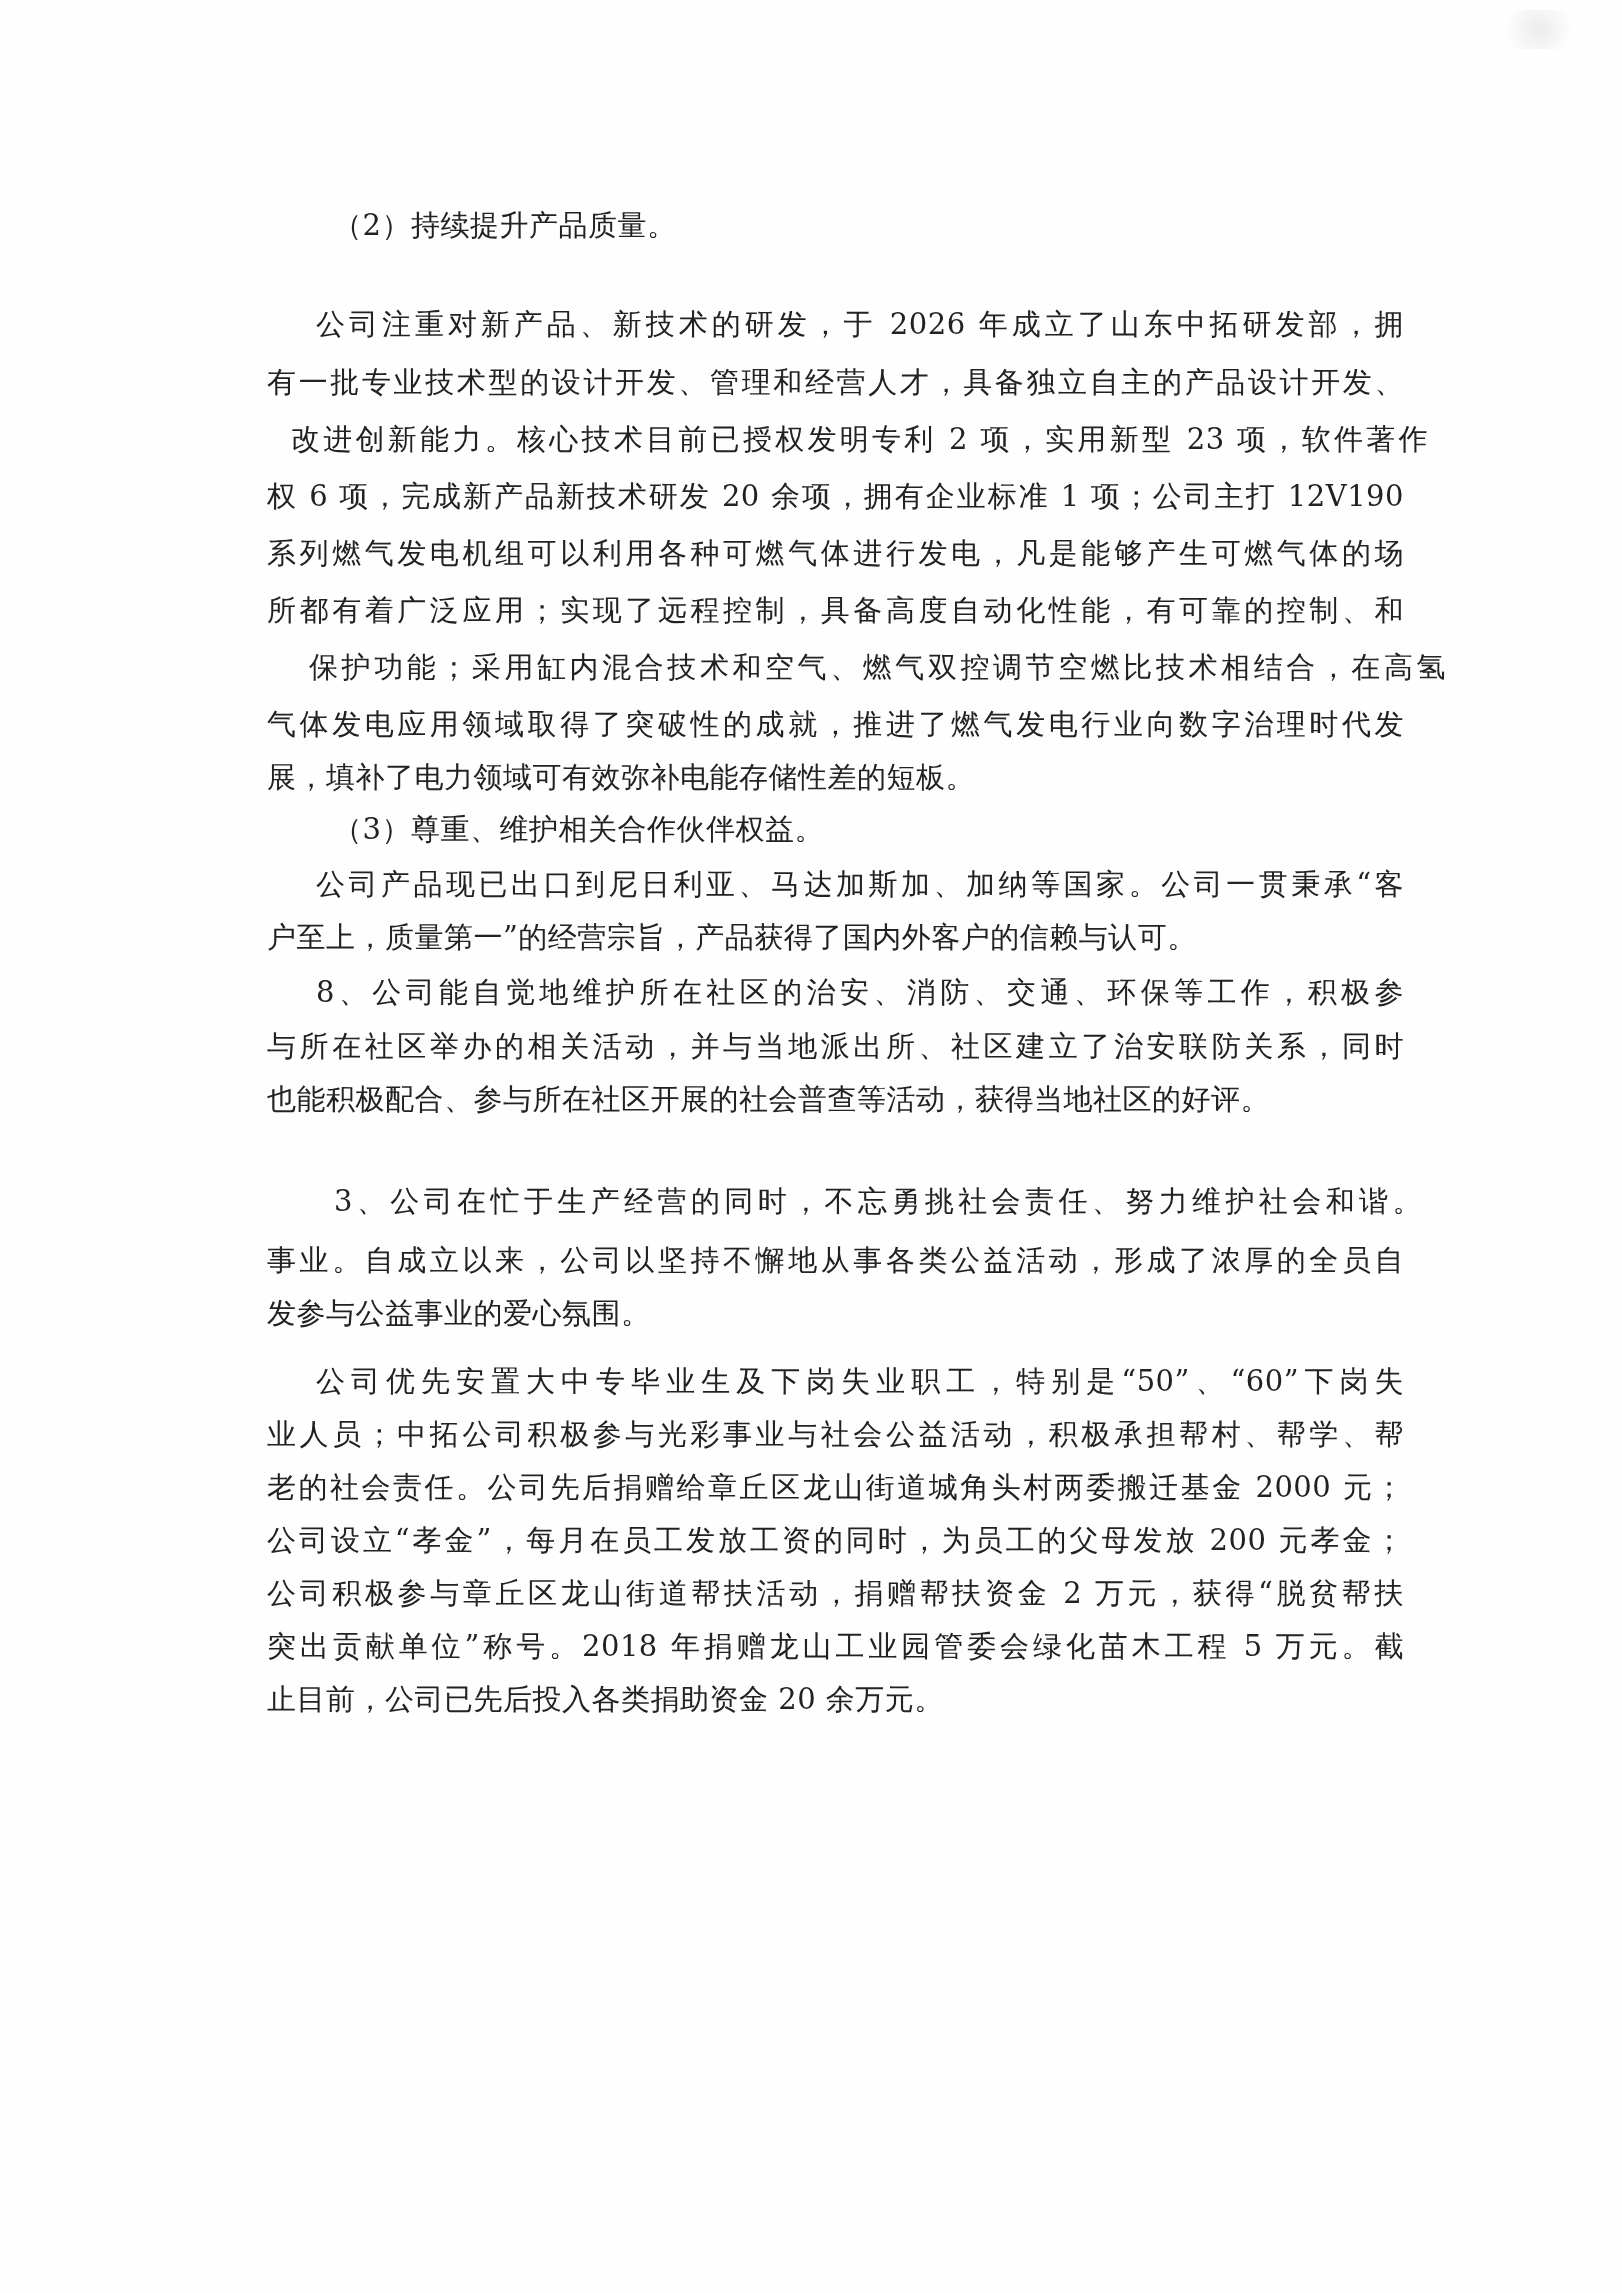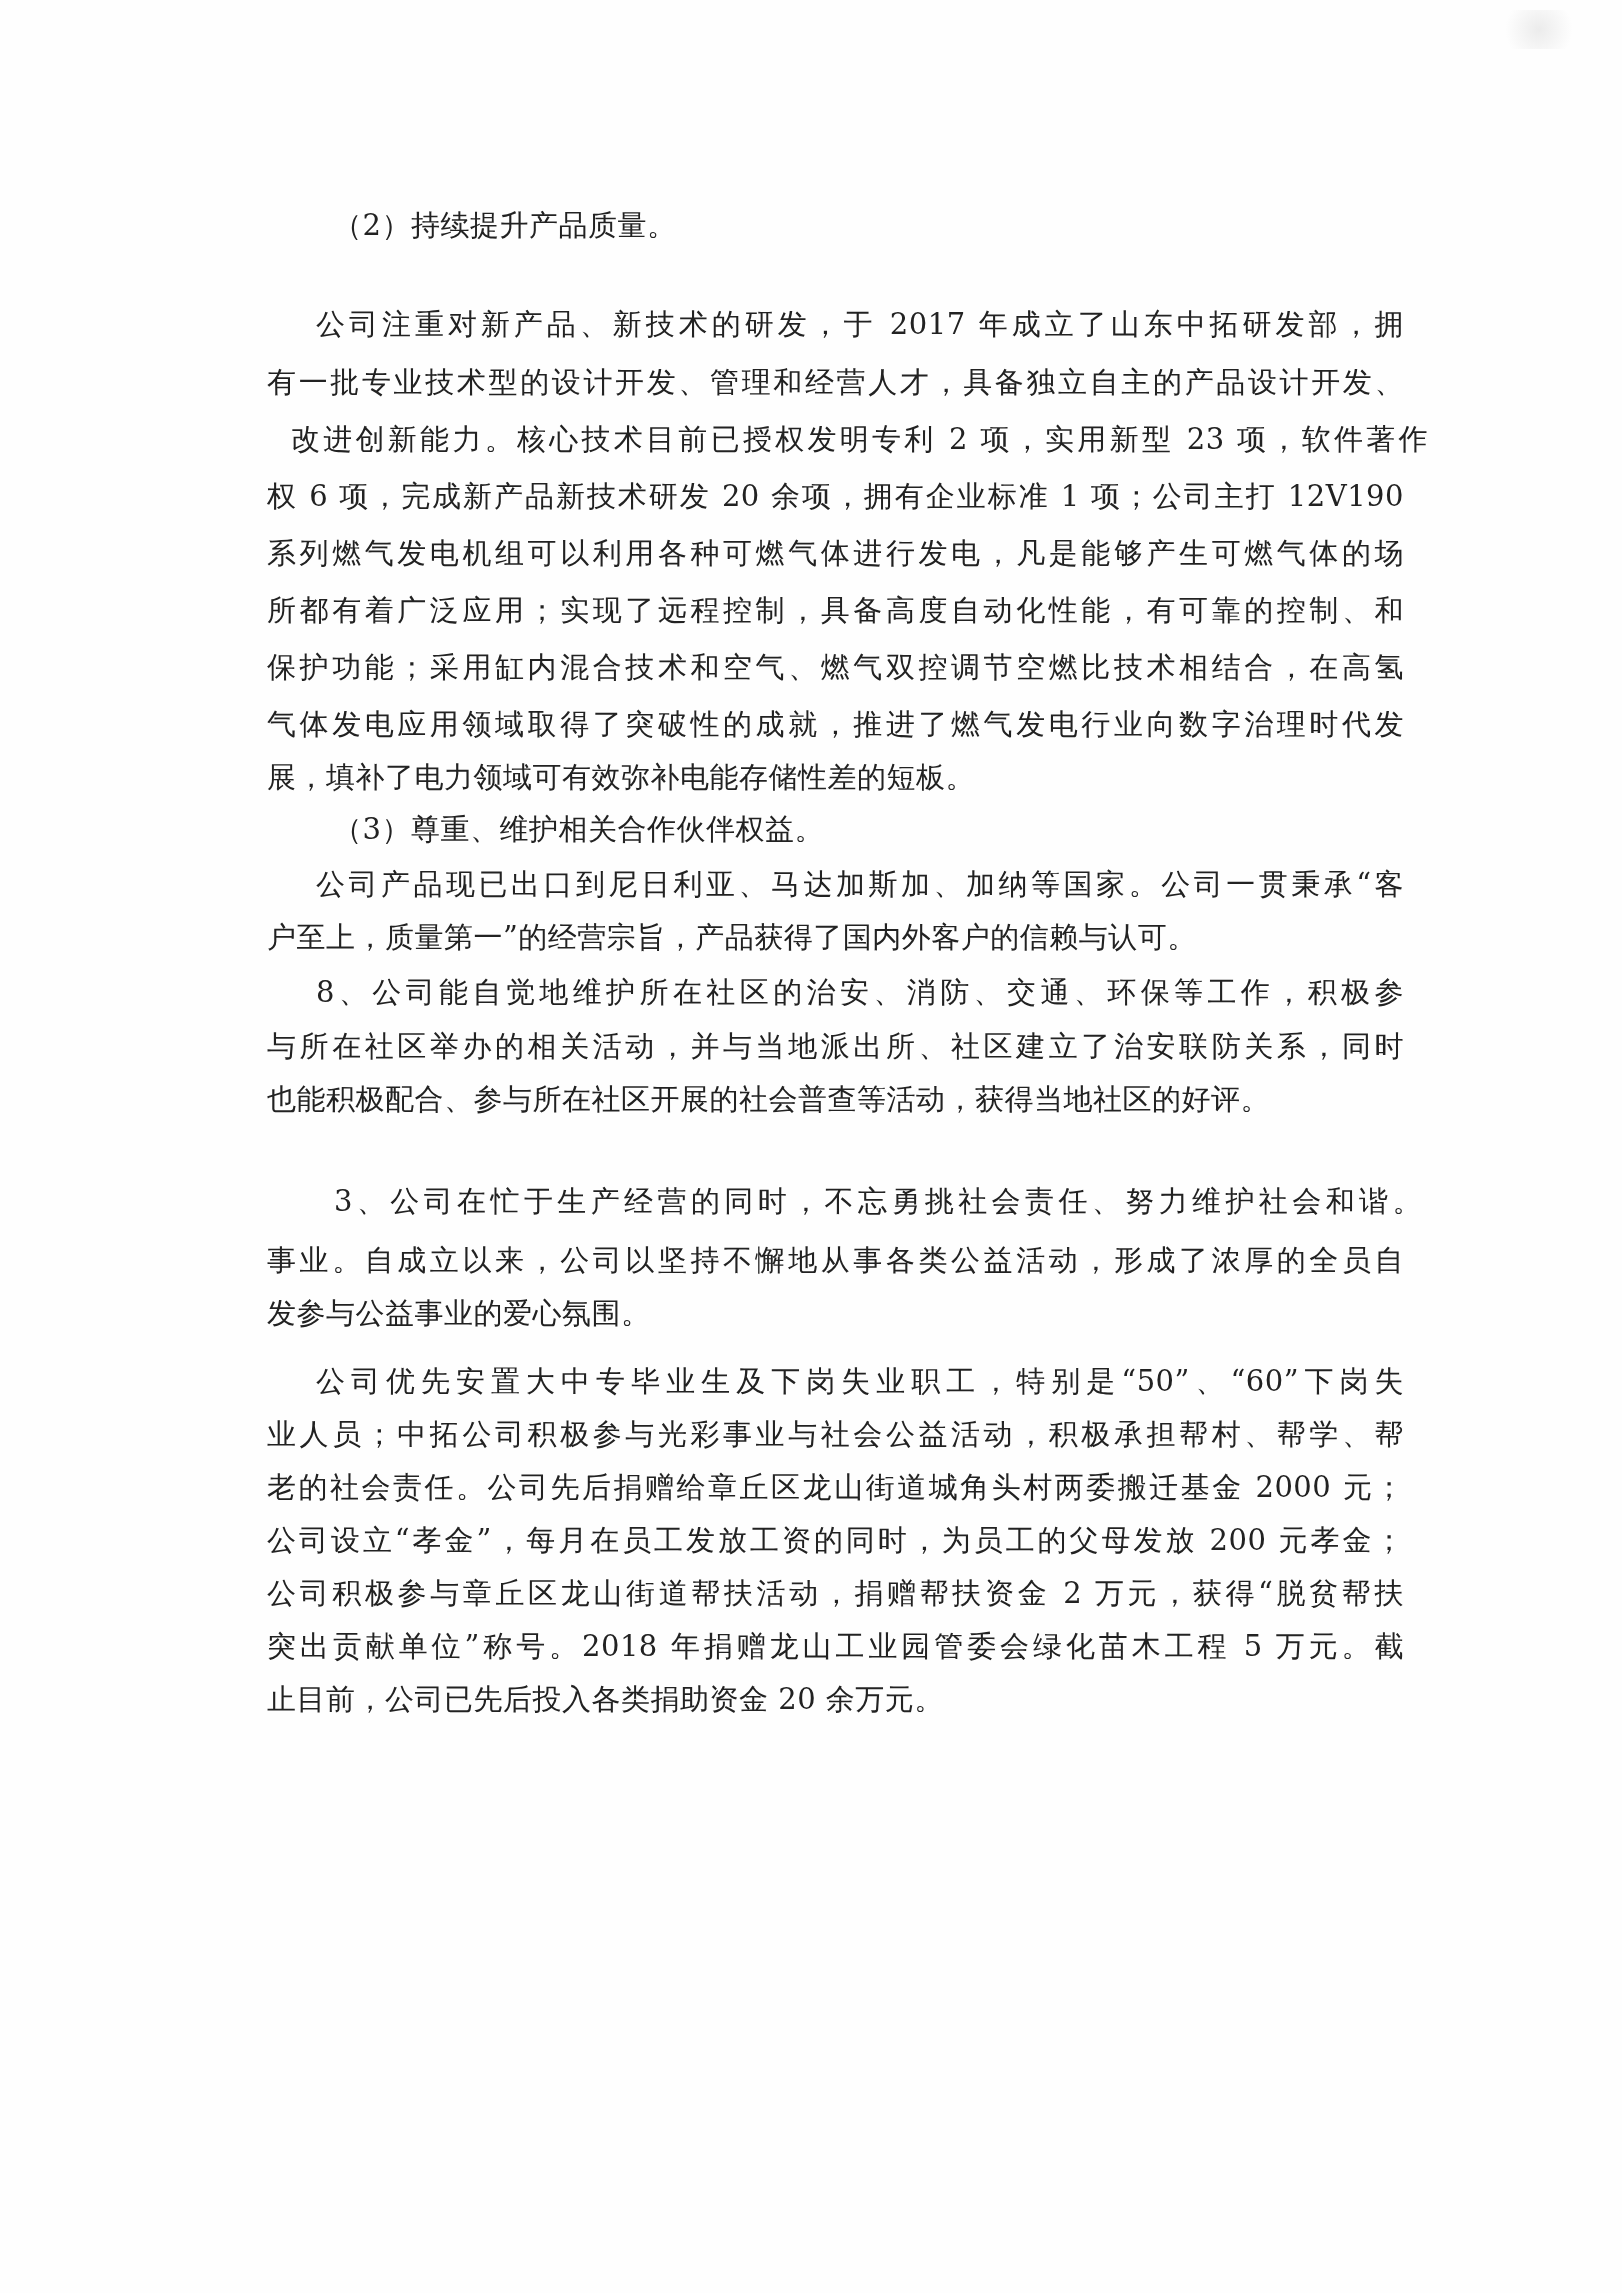--- a/index.html
+++ b/index.html
@@ -40,27 +40,27 @@
   }
 </style>
 </head>
 <body>
 
 <div class="page">
   <div class="speck"></div>
 
   <div class="line heading last" style="top:208px;">（2）持续提升产品质量。</div>
 
-  <div class="line indent" style="top:307px;">公司注重对新产品、新技术的研发，于 2017 年成立了山东中拓研发部，拥</div>
+  <div class="line indent" style="top:307px;">公司注重对新产品、新技术的研发，于 2026 年成立了山东中拓研发部，拥</div>
   <div class="line" style="top:365px;">有一批专业技术型的设计开发、管理和经营人才，具备独立自主的产品设计开发、</div>
   <div class="line" style="top:422px;margin-left:24px;">改进创新能力。核心技术目前已授权发明专利 2 项，实用新型 23 项，软件著作</div>
   <div class="line" style="top:479px;">权 6 项，完成新产品新技术研发 20 余项，拥有企业标准 1 项；公司主打 12V190</div>
   <div class="line" style="top:536px;">系列燃气发电机组可以利用各种可燃气体进行发电，凡是能够产生可燃气体的场</div>
   <div class="line" style="top:593px;">所都有着广泛应用；实现了远程控制，具备高度自动化性能，有可靠的控制、和</div>
-  <div class="line" style="top:650px;">保护功能；采用缸内混合技术和空气、燃气双控调节空燃比技术相结合，在高氢</div>
+  <div class="line" style="top:650px;margin-left:42px;">保护功能；采用缸内混合技术和空气、燃气双控调节空燃比技术相结合，在高氢</div>
   <div class="line" style="top:707px;">气体发电应用领域取得了突破性的成就，推进了燃气发电行业向数字治理时代发</div>
   <div class="line last" style="top:760px;">展，填补了电力领域可有效弥补电能存储性差的短板。</div>
 
   <div class="line heading last" style="top:812px;">（3）尊重、维护相关合作伙伴权益。</div>
 
   <div class="line indent" style="top:867px;">公司产品现已出口到尼日利亚、马达加斯加、加纳等国家。公司一贯秉承“客</div>
   <div class="line last" style="top:920px;">户至上，质量第一”的经营宗旨，产品获得了国内外客户的信赖与认可。</div>
 
   <div class="line indent" style="top:975px;">8、公司能自觉地维护所在社区的治安、消防、交通、环保等工作，积极参</div>
   <div class="line last" style="top:1082px;">也能积极配合、参与所在社区开展的社会普查等活动，获得当地社区的好评。</div>

